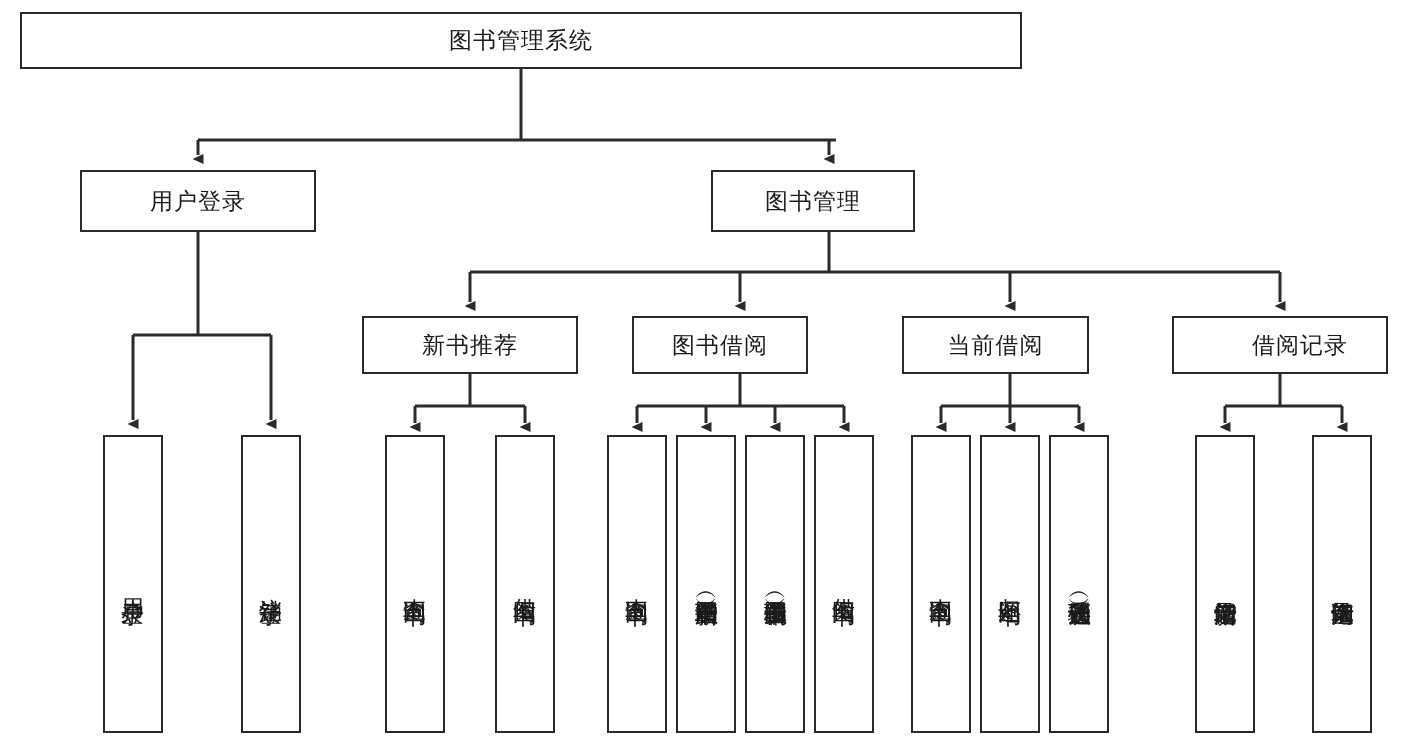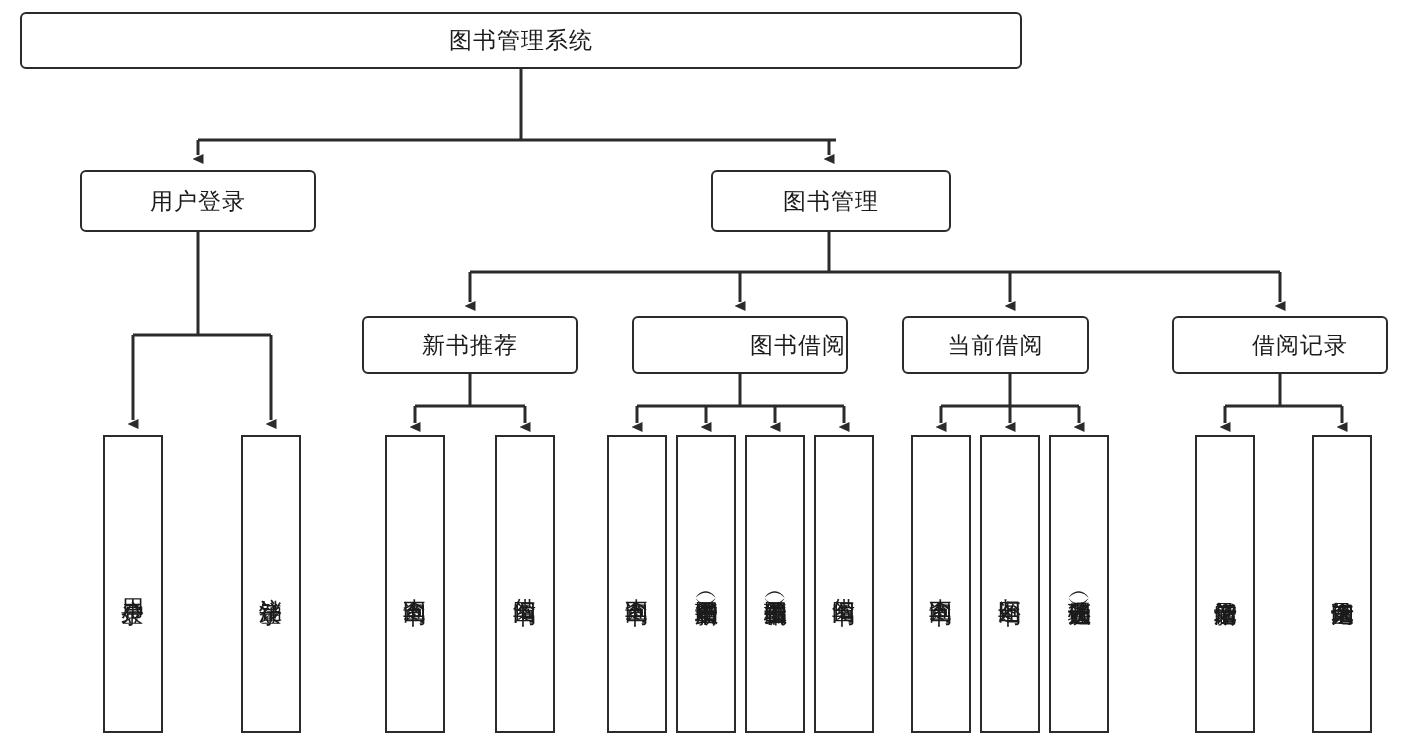--- a/index.html
+++ b/index.html
@@ -32,21 +32,20 @@
     color: #1b1b1b;
     display: flex;
     align-items: center;
     justify-content: center;
     text-align: center;
   }
   .node.horizontal {
     font-size: 23px;
     line-height: 1.15;
     letter-spacing: 1px;
-    border-radius: 6px;
   }
   .node.vertical {
     writing-mode: vertical-rl;
     text-orientation: upright;
     font-size: 23px;
     line-height: 1.22;
     letter-spacing: 2px;
     padding: 6px 0;
     align-items: center;
     justify-content: center;
@@ -121,28 +120,28 @@
     </g>
   </svg>
 
   <div class="node horizontal" style="left:20px; top:12px; width:1002px; height:57px;">
     <span>图书管理系统</span>
   </div>
 
   <div class="node horizontal" style="left:80px; top:170px; width:236px; height:62px;">
     <span>用户登录</span>
   </div>
-  <div class="node horizontal" style="left:711px; top:170px; width:240px; height:62px;">
+  <div class="node horizontal" style="left:711px; top:170px; width:204px; height:62px;">
     <span>图书管理</span>
   </div>
 
   <div class="node horizontal" style="left:362px; top:316px; width:216px; height:58px;align-items:center;">
     <span>新书推荐</span>
   </div>
-  <div class="node horizontal" style="left:632px; top:316px; width:216px; height:58px;justify-content:flex-end;">
+  <div class="node horizontal" style="left:632px; top:316px; width:176px; height:58px;">
     <span>图书借阅</span>
   </div>
   <div class="node horizontal" style="left:902px; top:316px; width:187px; height:58px;">
     <span>当前借阅</span>
   </div>
   <div class="node horizontal" style="left:1172px; top:316px; width:216px; height:58px;padding-left:40px;">
     <span>借阅记录</span>
   </div>
 
   <div class="node vertical" style="left:103px; top:435px; width:60px; height:298px;">

